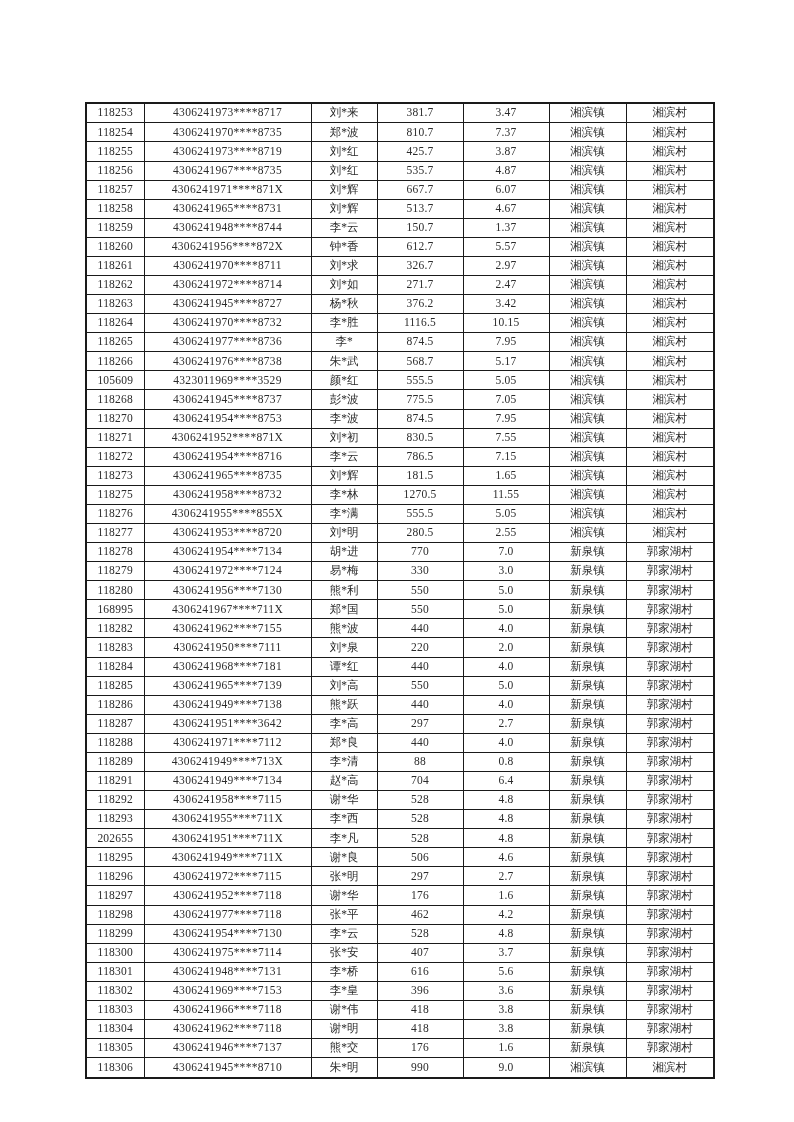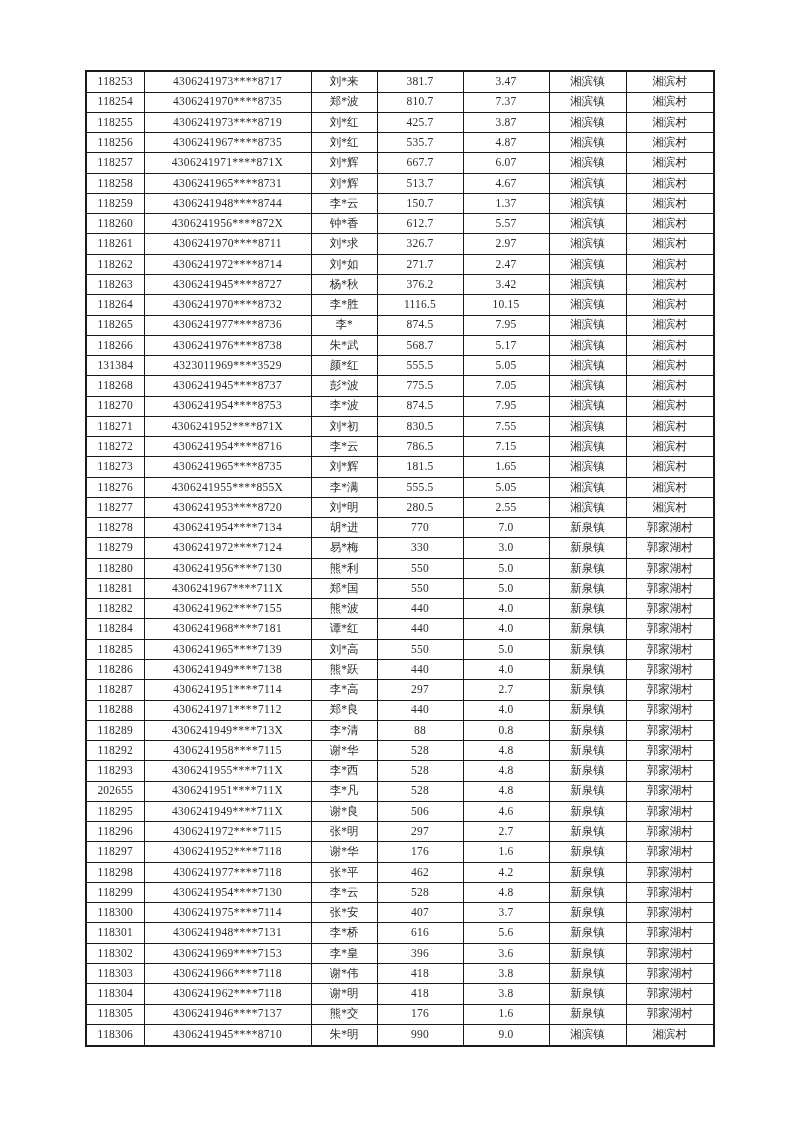--- a/index.html
+++ b/index.html
@@ -16,20 +16,21 @@
     height: 1122px;
     background: var(--page-bg);
     font-family: "Liberation Serif", "DejaVu Serif", serif;
     overflow: hidden;
   }
   .doc-page {
     position: relative;
     width: 794px;
     height: 938px;
     background: var(--page-bg);
+    margin-top: 32px;
   }
   table.records {
     position: absolute;
     left: 85px;
     top: 70px;
     width: 628px;
     height: 977px;
     border-collapse: collapse;
     table-layout: fixed;
     border: 2px solid var(--border-color);
@@ -201,21 +202,21 @@
     <td class="c-num">118266</td>
     <td class="c-id">4306241976****8738</td>
     <td class="c-cjk">朱*武</td>
     <td class="c-num">568.7</td>
     <td class="c-num">5.17</td>
     <td class="c-cjk">湘滨镇</td>
     <td class="c-cjk">湘滨村</td>
   </tr>
 
   <tr>
-    <td class="c-num">131384</td>
+    <td class="c-num">105609</td>
     <td class="c-id">4323011969****3529</td>
     <td class="c-cjk">颜*红</td>
     <td class="c-num">555.5</td>
     <td class="c-num">5.05</td>
     <td class="c-cjk">湘滨镇</td>
     <td class="c-cjk">湘滨村</td>
   </tr>
 
   <tr>
     <td class="c-num">118268</td>
@@ -262,20 +263,29 @@
     <td class="c-num">118273</td>
     <td class="c-id">4306241965****8735</td>
     <td class="c-cjk">刘*辉</td>
     <td class="c-num">181.5</td>
     <td class="c-num">1.65</td>
     <td class="c-cjk">湘滨镇</td>
     <td class="c-cjk">湘滨村</td>
   </tr>
 
 
+  <tr>
+    <td class="c-num">118275</td>
+    <td class="c-id">4306241958****8732</td>
+    <td class="c-cjk">李*林</td>
+    <td class="c-num">1270.5</td>
+    <td class="c-num">11.55</td>
+    <td class="c-cjk">湘滨镇</td>
+    <td class="c-cjk">湘滨村</td>
+  </tr>
 
   <tr>
     <td class="c-num">118276</td>
     <td class="c-id">4306241955****855X</td>
     <td class="c-cjk">李*满</td>
     <td class="c-num">555.5</td>
     <td class="c-num">5.05</td>
     <td class="c-cjk">湘滨镇</td>
     <td class="c-cjk">湘滨村</td>
   </tr>
@@ -314,39 +324,48 @@
     <td class="c-num">118280</td>
     <td class="c-id">4306241956****7130</td>
     <td class="c-cjk">熊*利</td>
     <td class="c-num">550</td>
     <td class="c-num">5.0</td>
     <td class="c-cjk">新泉镇</td>
     <td class="c-cjk">郭家湖村</td>
   </tr>
 
   <tr>
-    <td class="c-num">118281</td>
+    <td class="c-num">168995</td>
     <td class="c-id">4306241967****711X</td>
     <td class="c-cjk">郑*国</td>
     <td class="c-num">550</td>
     <td class="c-num">5.0</td>
     <td class="c-cjk">新泉镇</td>
     <td class="c-cjk">郭家湖村</td>
   </tr>
 
   <tr>
     <td class="c-num">118282</td>
     <td class="c-id">4306241962****7155</td>
     <td class="c-cjk">熊*波</td>
     <td class="c-num">440</td>
     <td class="c-num">4.0</td>
     <td class="c-cjk">新泉镇</td>
     <td class="c-cjk">郭家湖村</td>
   </tr>
 
+  <tr>
+    <td class="c-num">118283</td>
+    <td class="c-id">4306241950****7111</td>
+    <td class="c-cjk">刘*泉</td>
+    <td class="c-num">220</td>
+    <td class="c-num">2.0</td>
+    <td class="c-cjk">新泉镇</td>
+    <td class="c-cjk">郭家湖村</td>
+  </tr>
 
   <tr>
     <td class="c-num">118284</td>
     <td class="c-id">4306241968****7181</td>
     <td class="c-cjk">谭*红</td>
     <td class="c-num">440</td>
     <td class="c-num">4.0</td>
     <td class="c-cjk">新泉镇</td>
     <td class="c-cjk">郭家湖村</td>
   </tr>
@@ -366,21 +385,21 @@
     <td class="c-id">4306241949****7138</td>
     <td class="c-cjk">熊*跃</td>
     <td class="c-num">440</td>
     <td class="c-num">4.0</td>
     <td class="c-cjk">新泉镇</td>
     <td class="c-cjk">郭家湖村</td>
   </tr>
 
   <tr>
     <td class="c-num">118287</td>
-    <td class="c-id">4306241951****7114</td>
+    <td class="c-id">4306241951****3642</td>
     <td class="c-cjk">李*高</td>
     <td class="c-num">297</td>
     <td class="c-num">2.7</td>
     <td class="c-cjk">新泉镇</td>
     <td class="c-cjk">郭家湖村</td>
   </tr>
 
   <tr>
     <td class="c-num">118288</td>
     <td class="c-id">4306241971****7112</td>
@@ -395,20 +414,29 @@
     <td class="c-num">118289</td>
     <td class="c-id">4306241949****713X</td>
     <td class="c-cjk">李*清</td>
     <td class="c-num">88</td>
     <td class="c-num">0.8</td>
     <td class="c-cjk">新泉镇</td>
     <td class="c-cjk">郭家湖村</td>
   </tr>
 
 
+  <tr>
+    <td class="c-num">118291</td>
+    <td class="c-id">4306241949****7134</td>
+    <td class="c-cjk">赵*高</td>
+    <td class="c-num">704</td>
+    <td class="c-num">6.4</td>
+    <td class="c-cjk">新泉镇</td>
+    <td class="c-cjk">郭家湖村</td>
+  </tr>
 
   <tr>
     <td class="c-num">118292</td>
     <td class="c-id">4306241958****7115</td>
     <td class="c-cjk">谢*华</td>
     <td class="c-num">528</td>
     <td class="c-num">4.8</td>
     <td class="c-cjk">新泉镇</td>
     <td class="c-cjk">郭家湖村</td>
   </tr>

